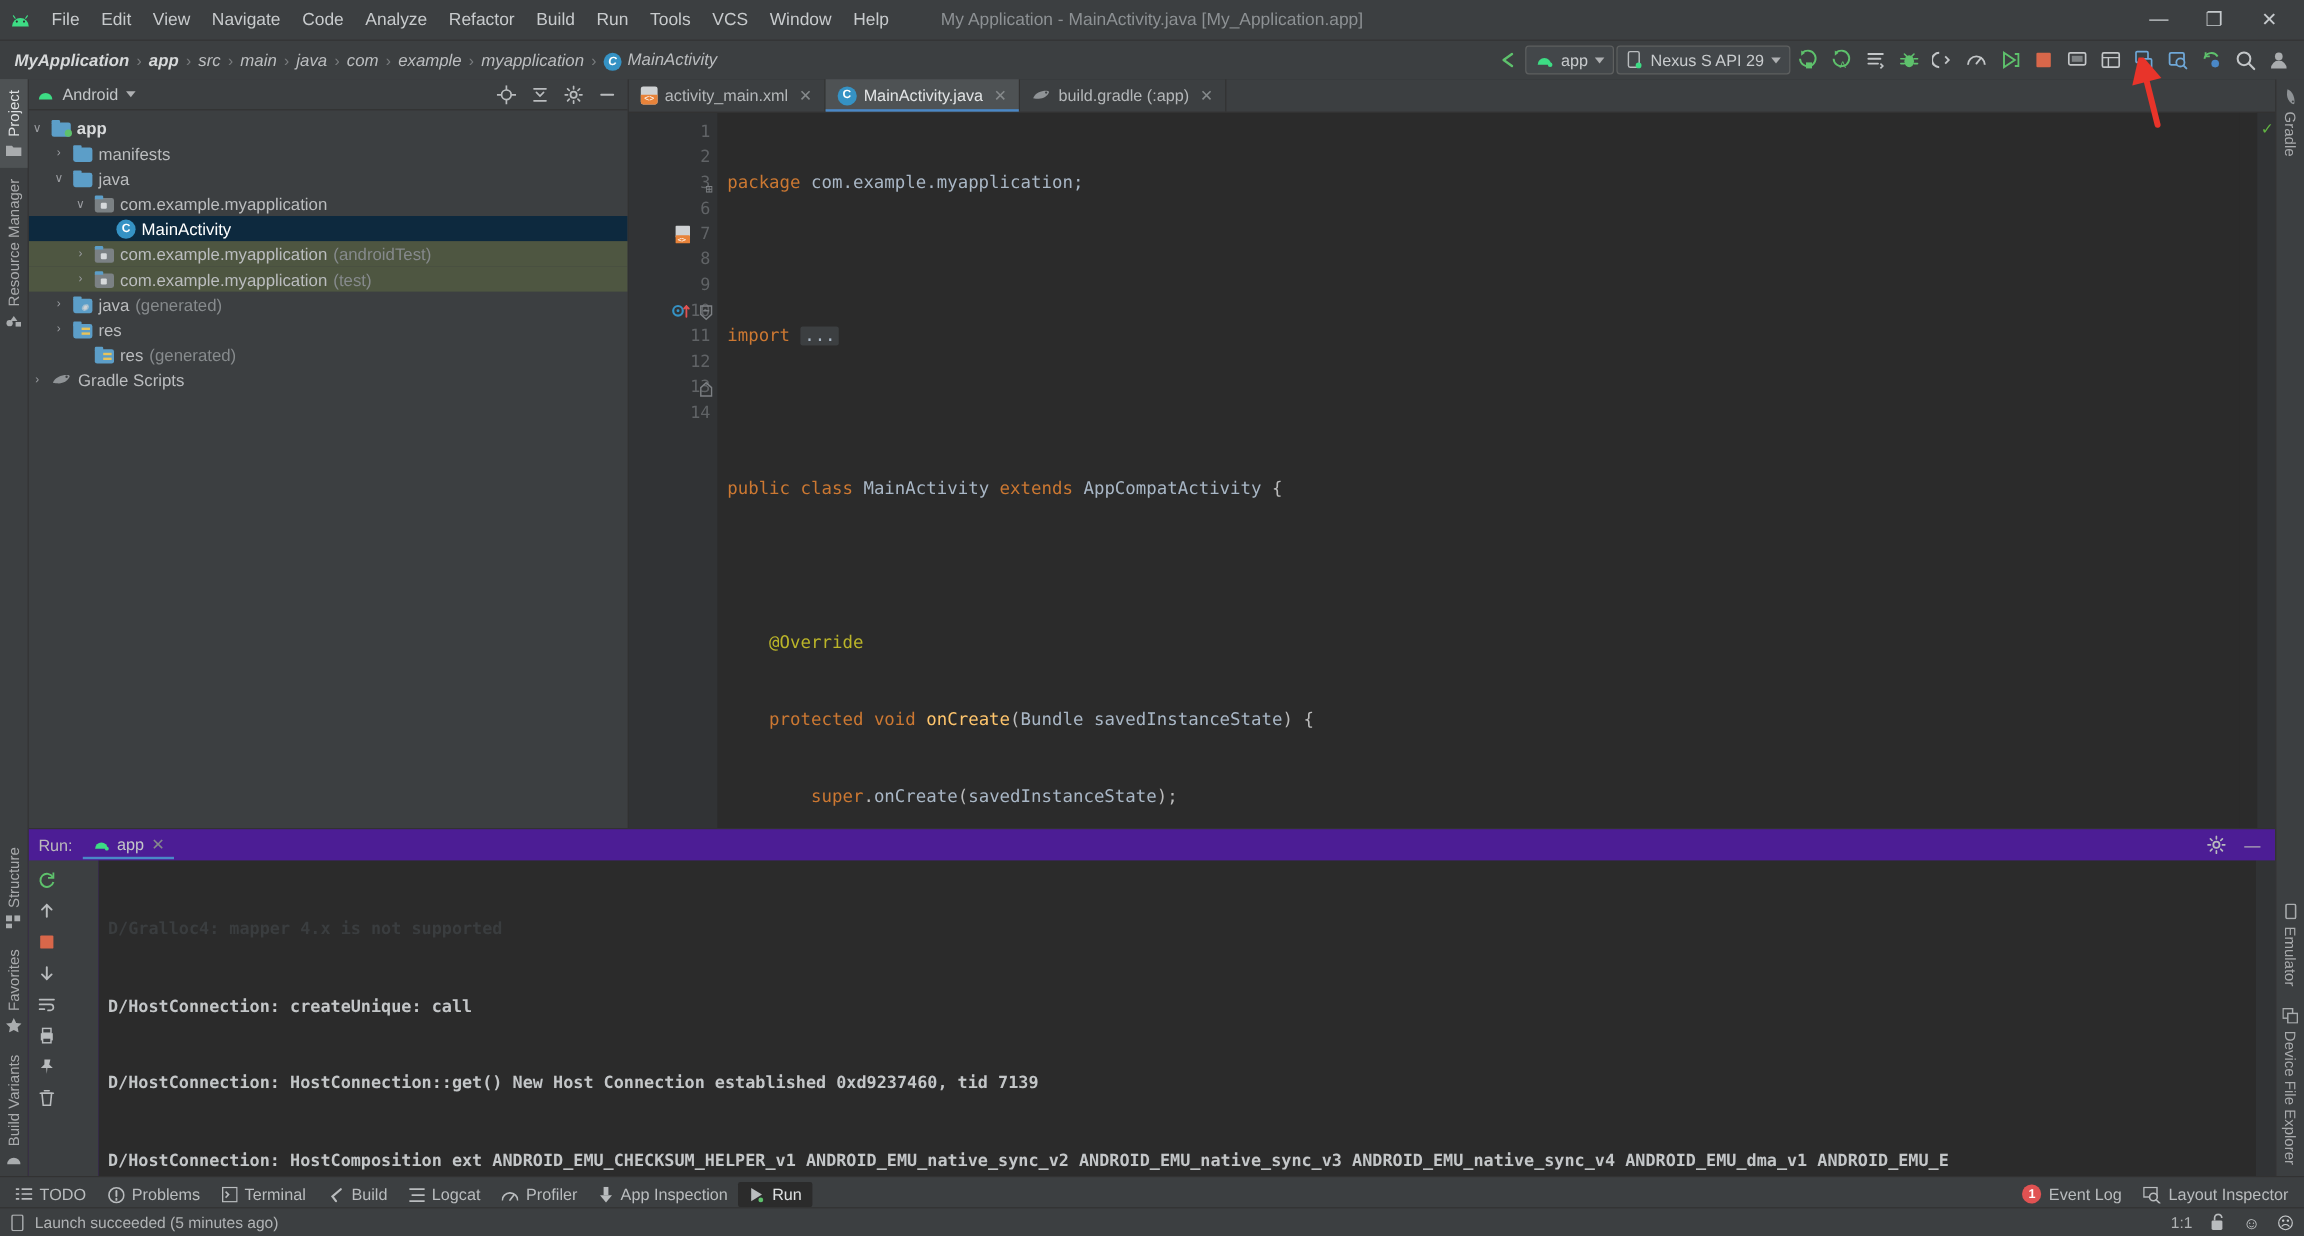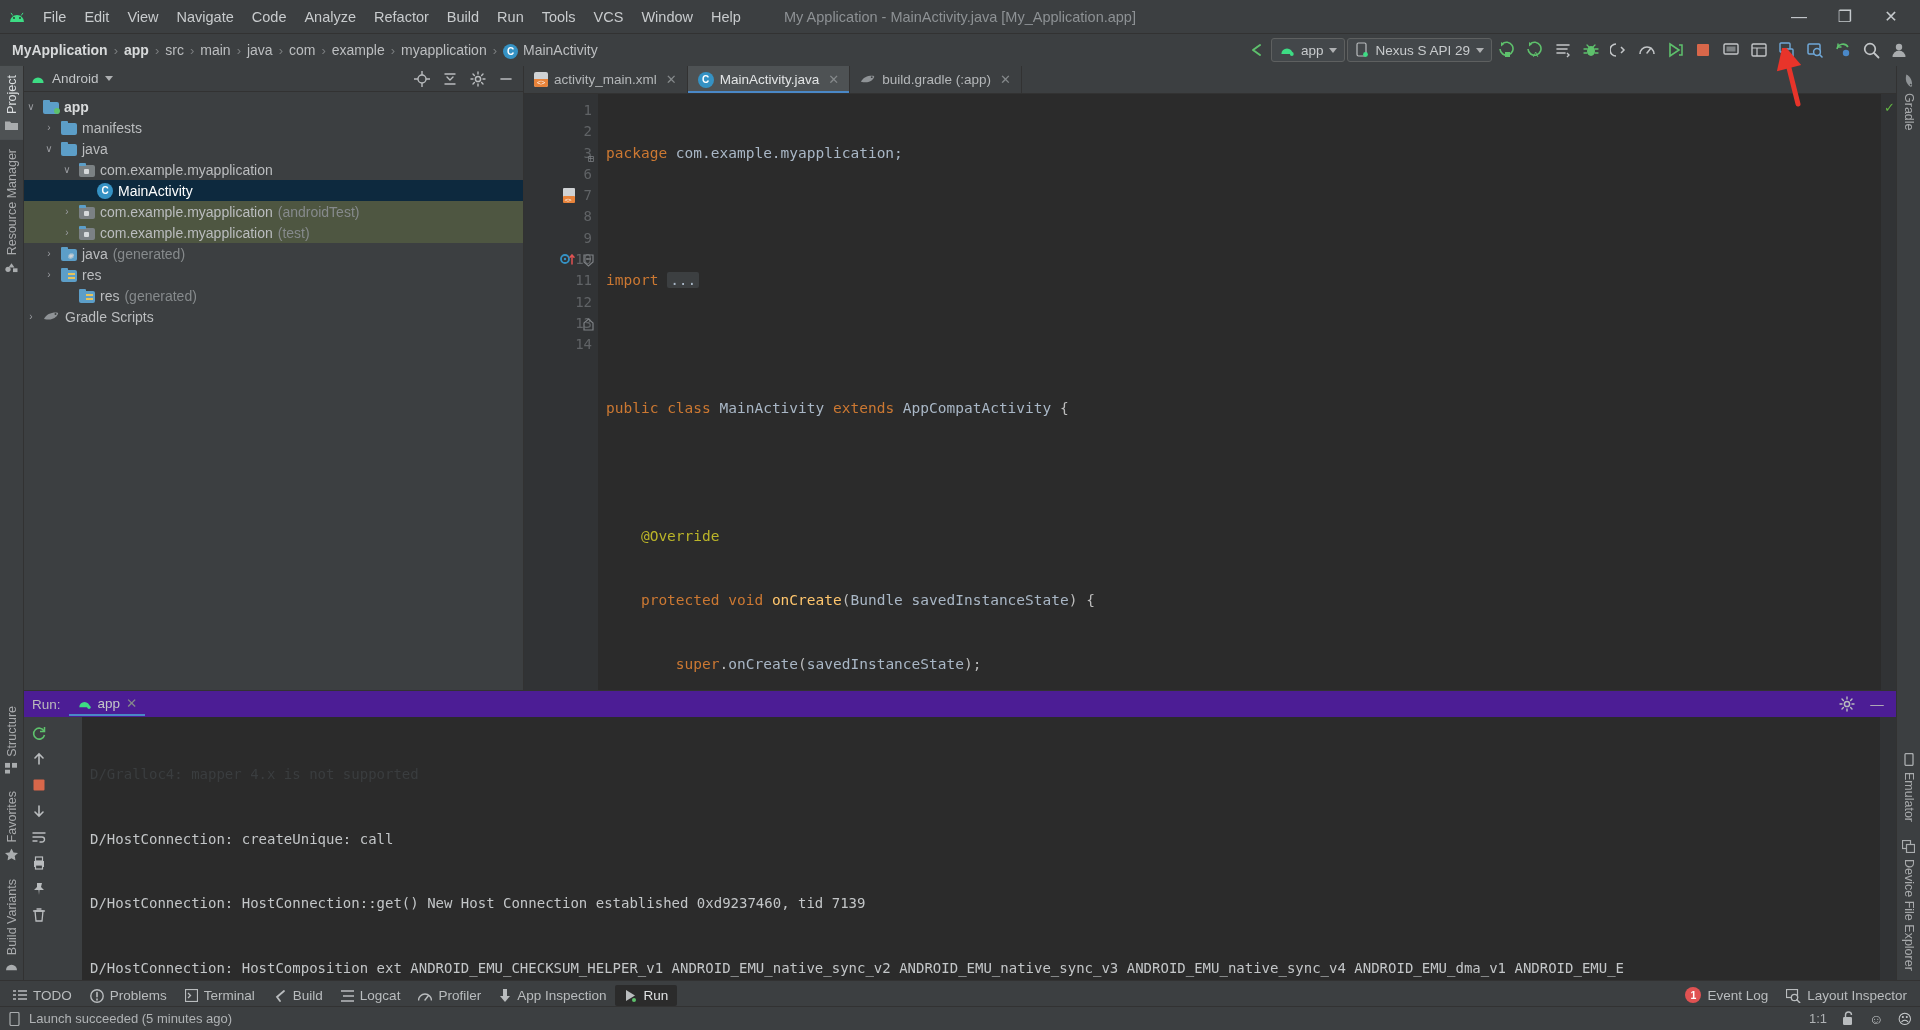--- a/index.html
+++ b/index.html
@@ -28,21 +28,21 @@
   }
   .win-buttons { margin-left: auto; display: flex; align-items: center; padding-right: 6px; z-index: 3; }
   .win-btn { width: 46px; height: 30px; display: flex; align-items: center; justify-content: center; color: #c5c9cc; font-size: 16px; }
 
   
   .navbar {
     height: 32px; background: #3c3f41; display: flex; align-items: center;
     padding: 0 8px; flex: none; position: relative;
   }
   .crumbs { display: flex; align-items: center; font-size: 14px; }
-  .crumb { color: #bcbec0; padding: 2px 4px; white-space: nowrap; }
+  .crumb { color: #bcbec0; padding: 2px 4px; white-space: nowrap; font-style: italic; }
   .crumb.bold { font-weight: bold; color: #d7d9da; }
   .crumb-sep { color: #7a7d7f; padding: 0 2px; font-size: 13px; }
   .crumb-ico {
     width: 15px; height: 15px; border-radius: 50%; background: #3592c4;
     color: #fff; font-size: 10px; display: inline-flex; align-items: center;
     justify-content: center; margin-right: 5px; font-weight: bold;
   }
   .toolbar-right { margin-left: auto; display: flex; align-items: center; gap: 2px; }
   .tb-btn {
     height: 26px; min-width: 26px; display: flex; align-items: center; justify-content: center;
@@ -171,21 +171,21 @@
   .editor-scroll-right { width: 14px; background: #2b2b2b; flex: none; }
 
   
   .run-panel { height: 290px; background: #4c1d95; display: flex; flex-direction: column; flex: none; border-top: 1px solid #323232; }
   .run-head { height: 26px; display: flex; align-items: center; padding: 0 8px; gap: 8px; font-size: 13.5px; flex: none; }
   .run-head .spacer { flex: 1; }
   .run-tab {
     display: flex; align-items: center; gap: 6px; padding: 3px 8px; font-size: 13.5px;
     color: #c3c6c8; border-bottom: 2px solid #4a88c7;
   }
-  .run-body { flex: 1; display: flex; min-height: 0; }
+  .run-body { flex: 1; display: flex; min-height: 0; font-weight: bold; }
   .run-gutter { width: 58px; background: #3c3f41; flex: none; display: flex; }
   .run-tools {
     width: 29px; display: flex; flex-direction: column; align-items: center; gap: 2px; padding-top: 4px;
   }
   .rt-btn { width: 24px; height: 24px; display: flex; align-items: center; justify-content: center; border-radius: 3px; }
   .console {
     flex: 1; background: #2b2b2b; font-family: "DejaVu Sans Mono", monospace;
     font-size: 14px; line-height: 21.5px; color: #c3c6c8; padding: 4px 0 0 8px;
     overflow: hidden; white-space: pre; position: relative;
   }

